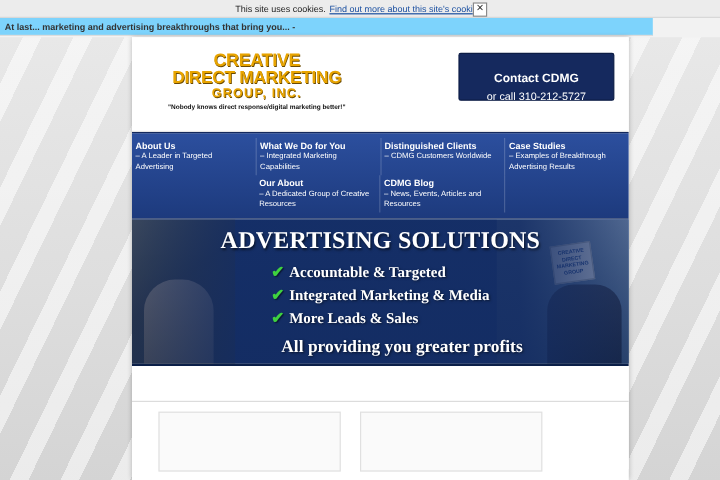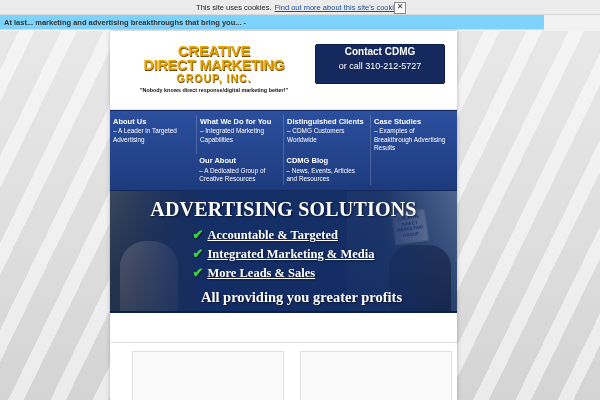--- a/index.html
+++ b/index.html
@@ -89,21 +89,21 @@
         rgba(255,255,255,0.55) 38px
       ),
       linear-gradient(180deg, #e8e8e8 0%, #dedede 55%, #d4d4d4 100%);
   }
 
   
   .site {
     position: absolute;
     top: 31px;
     left: 110px;
-    width: 347px;
+    width: 414px;
     height: 369px;
     background: #ffffff;
     box-shadow: 0 0 4px rgba(0,0,0,0.25);
     overflow: hidden;
   }
 
   
   .site-header {
     position: relative;
     height: 78px;
@@ -138,21 +138,21 @@
     position: absolute;
     right: 12px;
     top: 13px;
     width: 130px;
     height: 40px;
     background: #15295e;
     border: 1px solid #0c1c45;
     border-radius: 2px;
     color: #ffffff;
     text-align: center;
-    padding-top: 1px;
+    padding-top: 15px;
     box-sizing: border-box;
     cursor: pointer;
   }
   .contact-box .cb1 { font-size: 10px; font-weight: bold; }
   .contact-box .cb2 { font-size: 9px; margin-top: 4px; }
 
   
   .nav {
     background: linear-gradient(180deg, #2c4f9e 0%, #1d3a7d 100%);
     border-top: 1px solid #13285c;
@@ -265,21 +265,20 @@
     display: inline-block;
     text-align: left;
   }
   .hero-bullet {
     font-family: "Liberation Serif", serif;
     font-size: 12.5px;
     font-weight: bold;
     line-height: 1.45;
     text-shadow: 1px 1px 2px rgba(0,0,0,0.55);
     white-space: nowrap;
-    text-decoration: underline;
   }
   .check {
     display: inline-block;
     color: #3fd23f;
     font-size: 13px;
     font-weight: bold;
     margin-right: 4px;
     text-shadow: 1px 1px 1px rgba(0,0,0,0.5);
   }
   .hero-sub {

